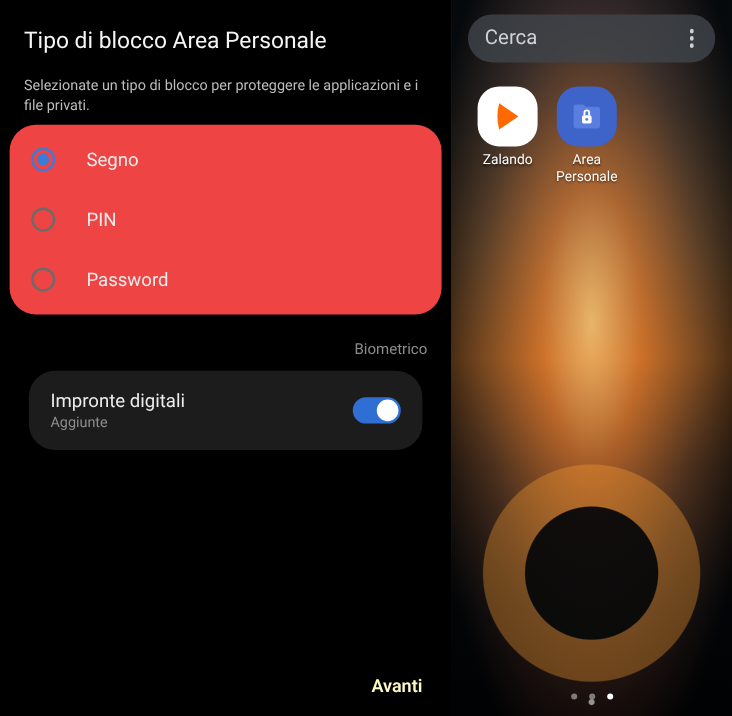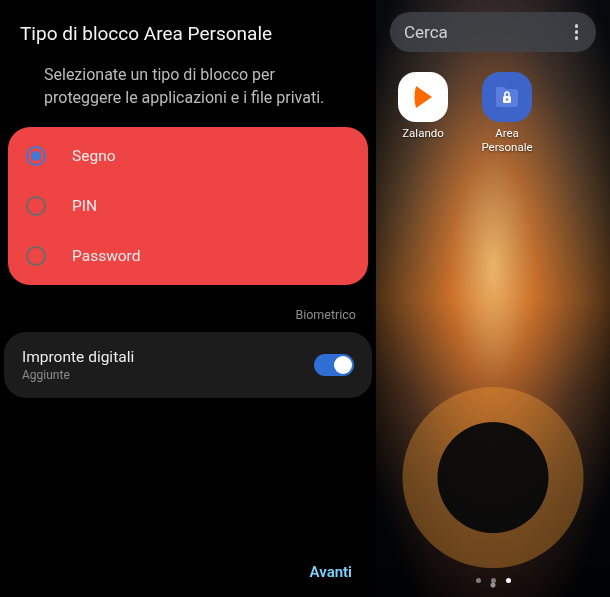--- a/index.html
+++ b/index.html
@@ -23,25 +23,24 @@
     padding: 0;
     position: relative;
   }
   .title {
     font-size: 19px;
     font-weight: 400;
     padding: 22px 20px 10px 20px;
     color: #f5f5f5;
   }
   .subtitle {
-    font-size: 16px;
+    font-size: 12px;
     color: #bcbcbc;
-    padding: 8px 20px 18px 20px;
+    padding: 8px 20px 6px 20px;
     line-height: 1.45;
-    margin-left: 24px;
   }
   .options-group {
     background: #ef4444;
     border-radius: 22px;
     margin: 0 8px;
     padding: 4px 0;
   }
   .option-row {
     display: flex;
     align-items: center;
@@ -74,21 +73,21 @@
   }
   .section-label {
     font-size: 12.5px;
     color: #8c8c8c;
     padding: 22px 20px 10px 20px;
     text-align: right;
   }
   .toggle-card {
     background: #1c1c1c;
     border-radius: 22px;
-    margin: 0 4px;
+    margin: 0 24px;
     padding: 16px 18px;
     display: flex;
     align-items: center;
     justify-content: space-between;
   }
   .toggle-text { display: flex; flex-direction: column; }
   .toggle-title {
     font-size: 15.5px;
     color: #ececec;
   }
@@ -110,21 +109,21 @@
     position: absolute;
     right: 2px; top: 2px;
     width: 18px; height: 18px;
     background: #fff;
     border-radius: 50%;
   }
   .next-button {
     position: absolute;
     bottom: 16px;
     right: 24px;
-    color: #7dd3fc;
+    color: #fef9c3;
     font-size: 15px;
     font-weight: 600;
     cursor: pointer;
   }
   
   
   .right-panel {
     flex: 1;
     height: 100%;
     position: relative;
@@ -167,21 +166,20 @@
   .search-menu span {
     width: 3.5px; height: 3.5px;
     background: #cfd2d6;
     border-radius: 50%;
   }
   .apps-row {
     position: absolute;
     top: 72px;
     left: 14px;
     display: flex;
-    gap: 18px;
   }
   .app {
     width: 66px;
     display: flex;
     flex-direction: column;
     align-items: center;
     cursor: pointer;
   }
   .app-icon {
     width: 50px;

